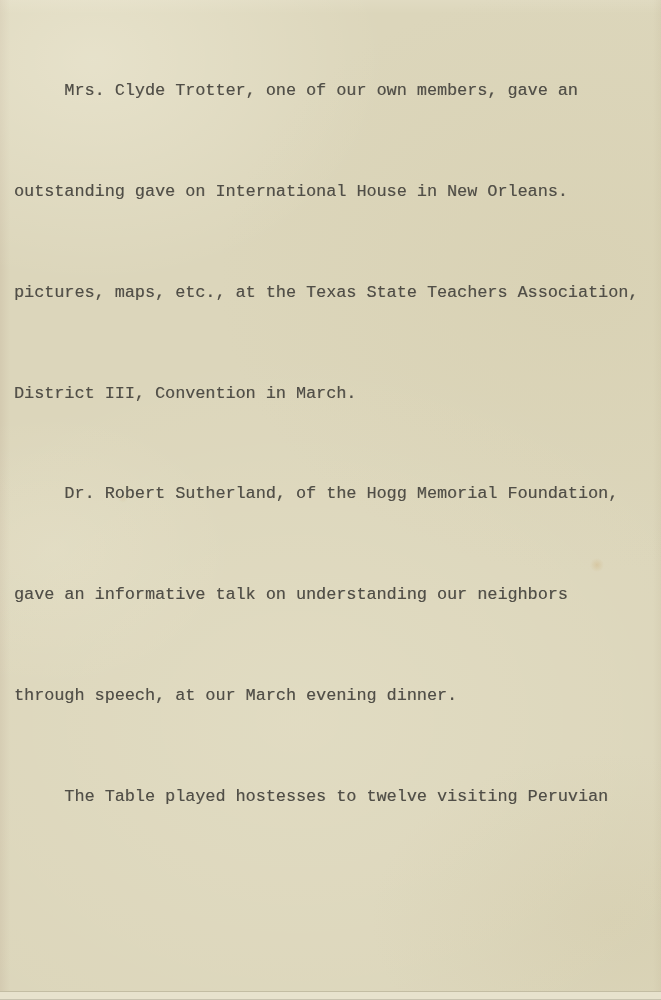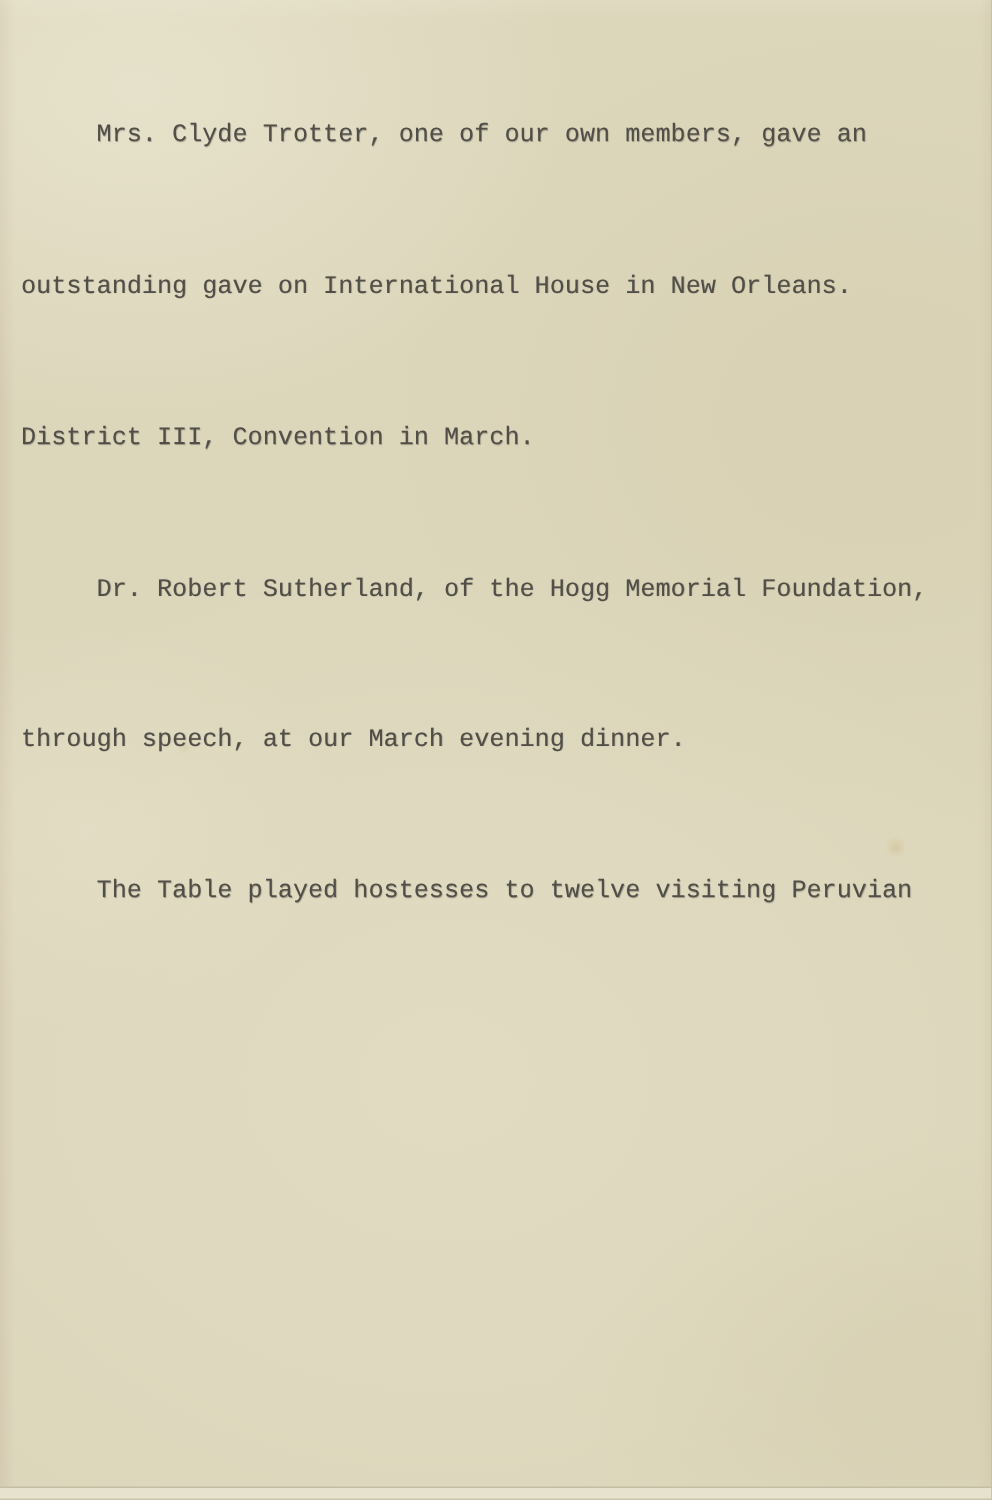--- a/index.html
+++ b/index.html
@@ -53,22 +53,24 @@
     box-shadow: inset 0 -1px 0 rgba(140,136,118,0.35);
   }
 </style>
 </head>
 <body>
 
 <div class="paper">
   <div class="text-block">
     <div class="typed-line">     Mrs. Clyde Trotter, one of our own members, gave an</div>
     <div class="typed-line">outstanding gave on International House in New Orleans.</div>
+    <div class="typed-line">pictures, maps, etc., at the Texas State Teachers Association,</div>
     <div class="typed-line">District III, Convention in March.</div>
     <div class="typed-line">     Dr. Robert Sutherland, of the Hogg Memorial Foundation,</div>
+    <div class="typed-line">gave an informative talk on understanding our neighbors</div>
     <div class="typed-line">through speech, at our March evening dinner.</div>
     <div class="typed-line">     The Table played hostesses to twelve visiting Peruvian</div>
     
     
     
     
     
     
     
     

